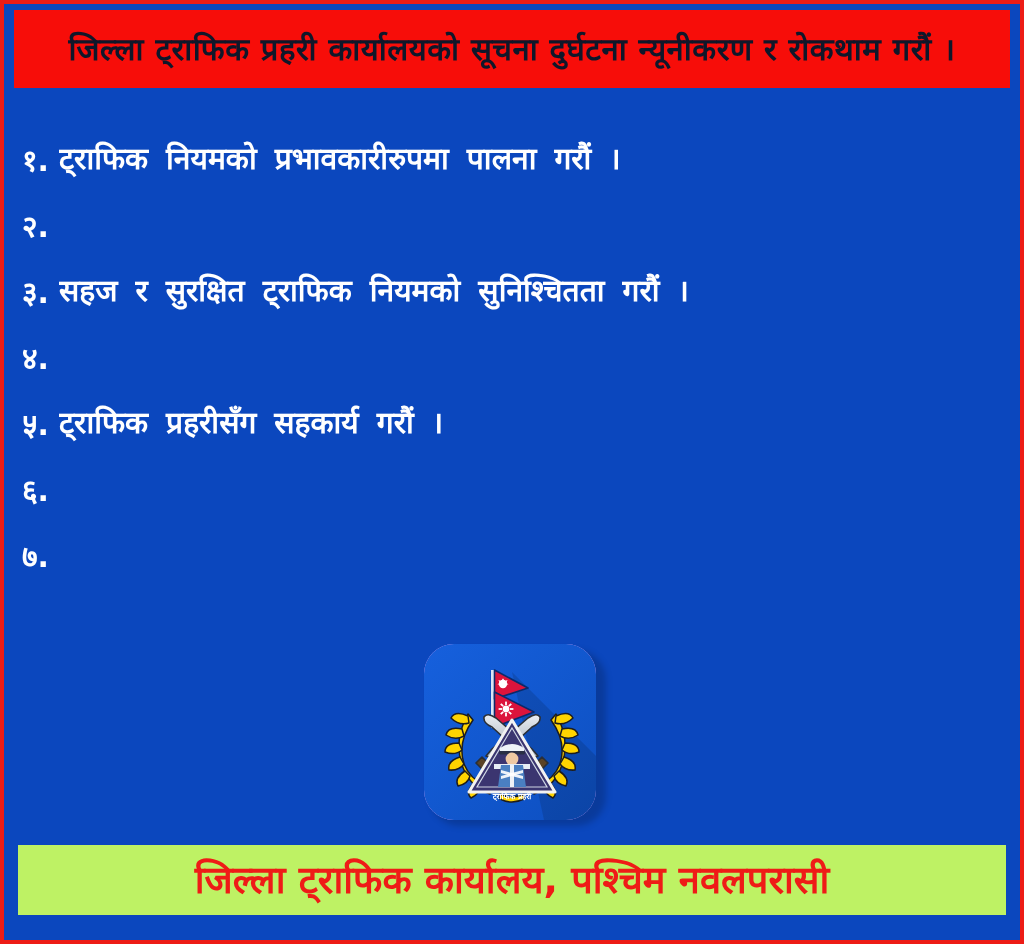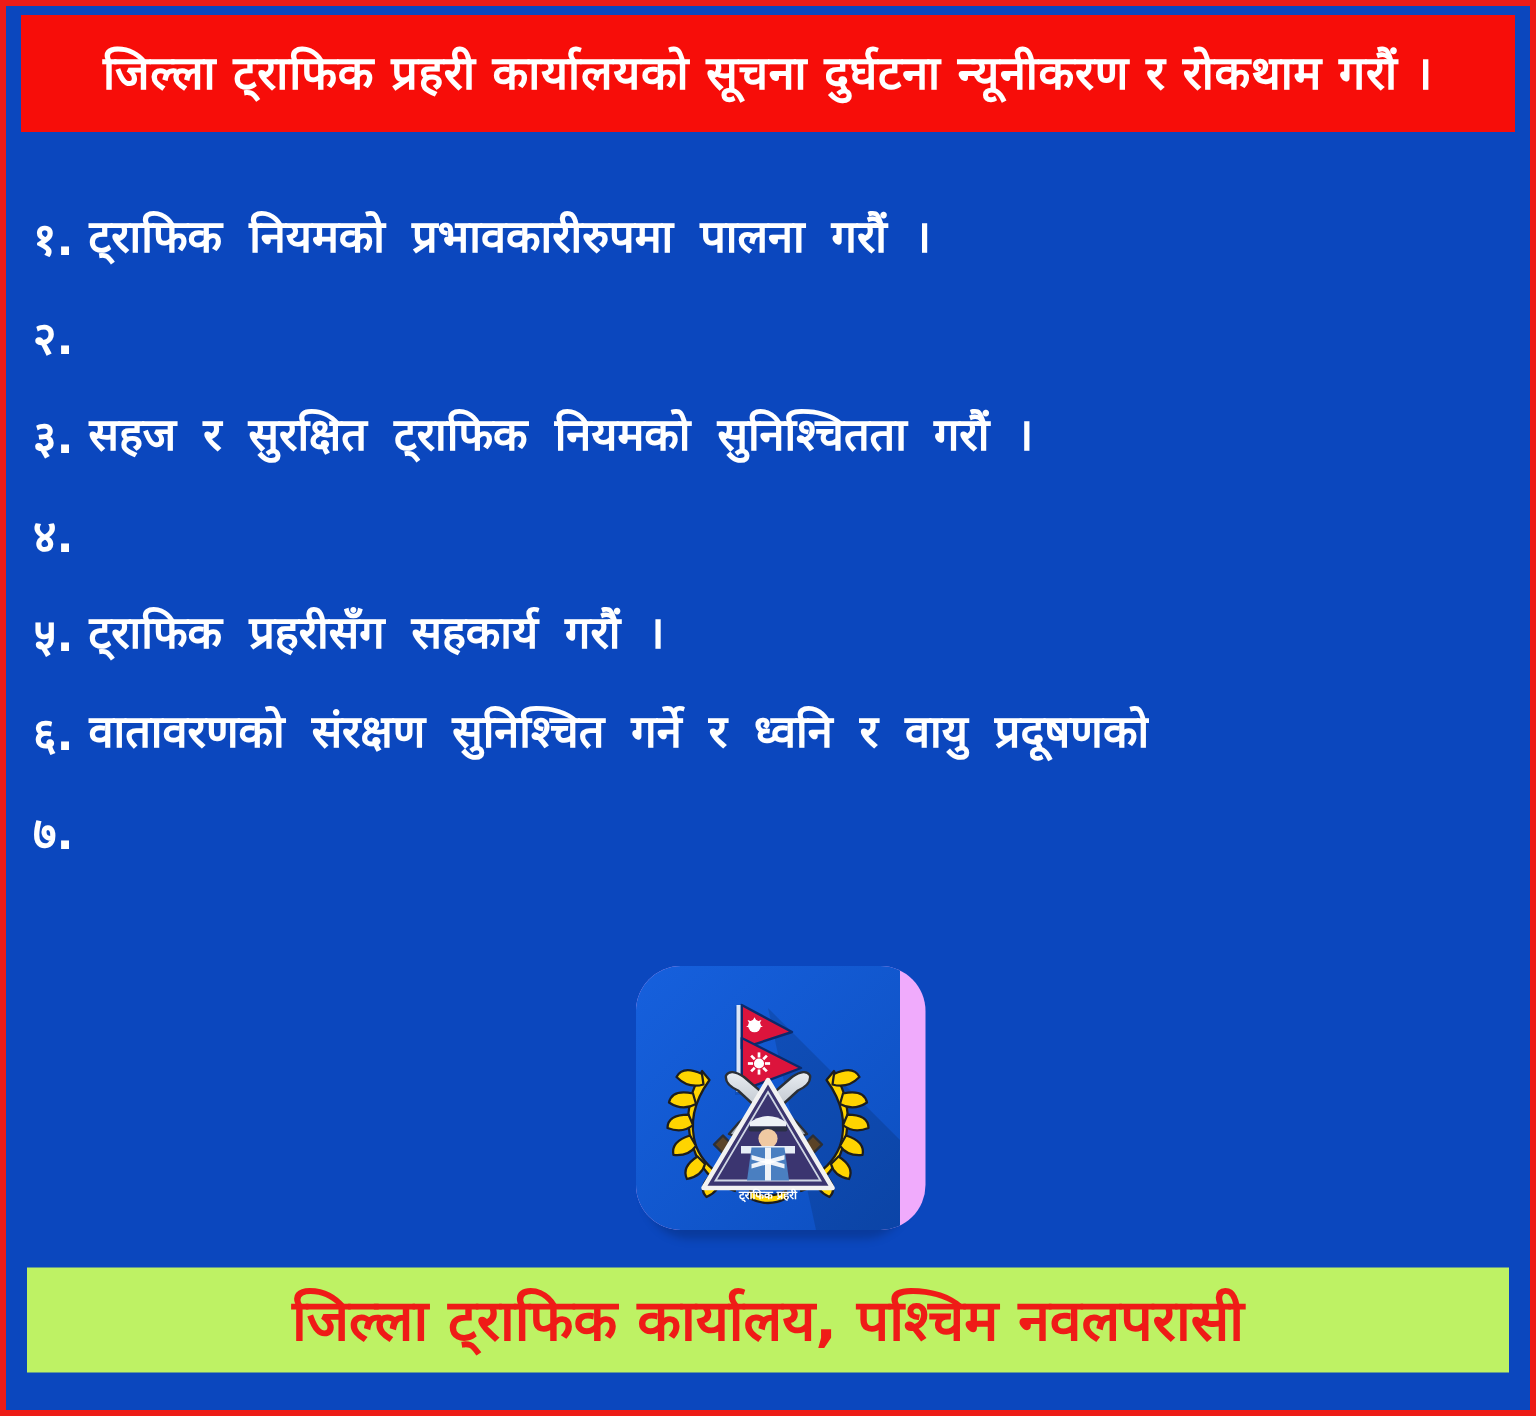--- a/index.html
+++ b/index.html
@@ -36,21 +36,21 @@
     top: 10px;
     width: 996px;
     height: 78px;
     background: #f70d09;
     display: flex;
     align-items: center;
     justify-content: center;
     box-sizing: border-box;
   }
   .header-title {
-    color: #ffffff;
+    color: #0f172a;
     font-size: 31px;
     font-weight: bold;
     line-height: 1;
     letter-spacing: 0.5px;
     white-space: nowrap;
     text-align: center;
   }
 
   
   .notice-list {
@@ -97,21 +97,21 @@
     width: 176px;
     height: 176px;
     border-radius: 30px;
     background: rgba(0, 0, 0, 0.18);
     filter: blur(3px);
   }
   .emblem-tile {
     position: absolute;
     left: 0;
     top: 0;
-    width: 193px;
+    width: 172px;
     height: 176px;
     border-radius: 30px;
     background: #f0abfc;
     overflow: hidden;
   }
   .emblem-tile svg {
     display: block;
     width: 176px;
     height: 176px;
   }
@@ -169,21 +169,20 @@
       <span class="item-number">४.</span>
     </li>
 
     <li class="notice-item">
       <span class="item-number">५.</span>
       <span class="item-text">ट्राफिक प्रहरीसँग सहकार्य गरौं ।</span>
     </li>
 
     <li class="notice-item">
       <span class="item-number">६.</span>
-      <span class="item-text">वातावरणको संरक्षण सुनिश्चित गर्ने र ध्वनि र वायु प्रदूषणको</span>
     </li>
 
     <li class="notice-item">
       <span class="item-number">७.</span>
     </li>
 
   </ul>
 
   <div class="emblem-wrap">
     <div class="emblem-shadow"></div>

